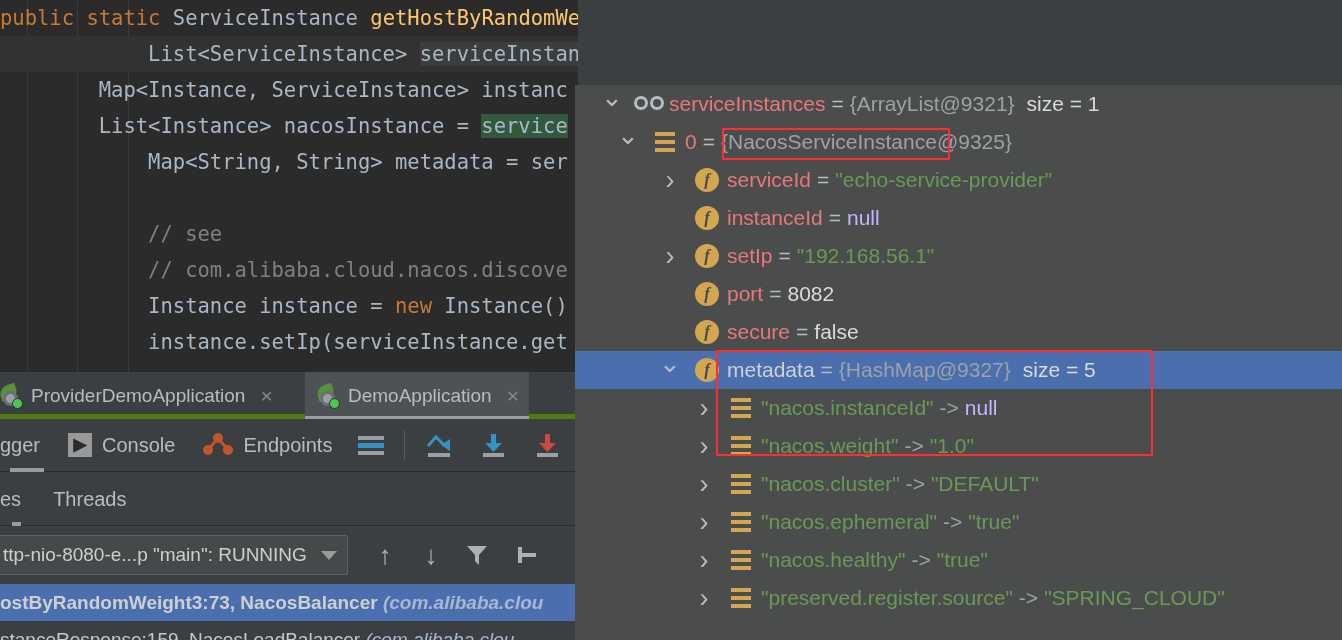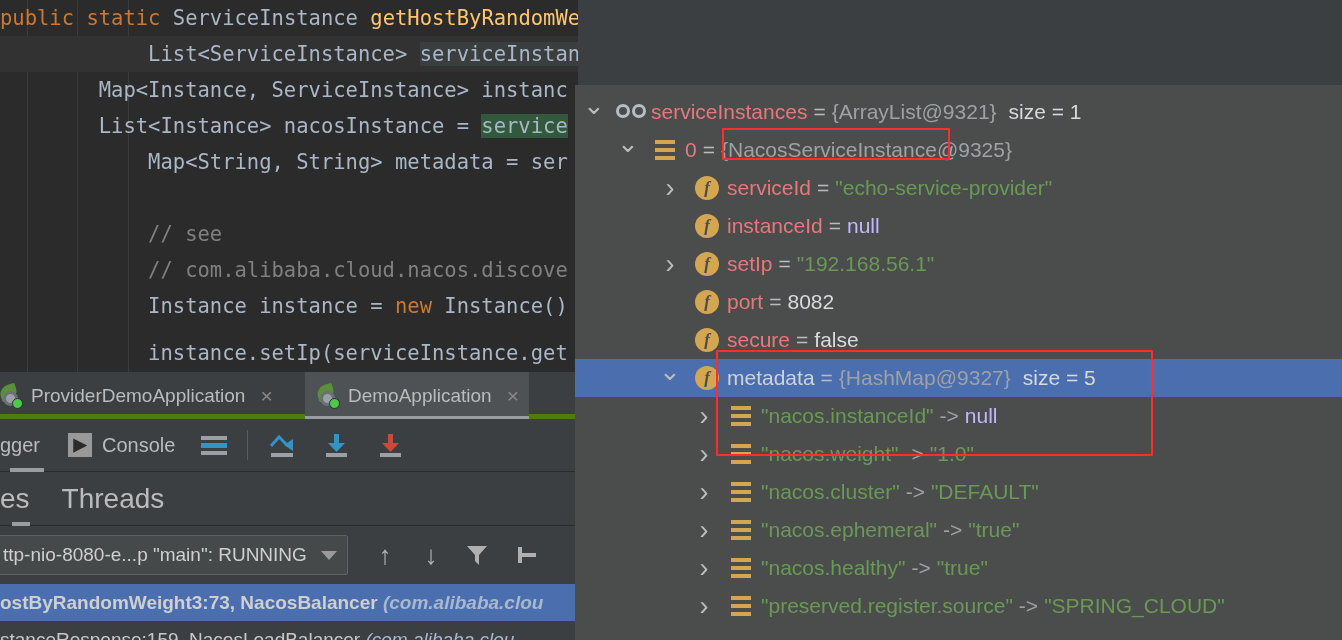--- a/index.html
+++ b/index.html
@@ -82,21 +82,21 @@
   .endpicon i {
     position: absolute; width: 10px; height: 10px; background: #c0562a; border-radius: 50%;
   }
   .vsep { width: 1px; height: 30px; background: #5a5d5f; margin: 0 8px; }
 
   .varbar {
     position: relative; height: 54px; background: #3c3f41;
     display: flex; align-items: center; border-bottom: 1px solid #2b2b2b;
   }
   .varbar-item {
-    padding: 0 20px; height: 54px; line-height: 54px; font-size: 28px;
+    padding: 0 20px; height: 54px; line-height: 54px; font-size: 20px;
     color: #bbbbbb; position: relative;
   }
   .varbar-item.sel::after {
     content: ""; position: absolute; left: 12px; right: 12px; bottom: 0;
     height: 4px; background: #9a9da0;
   }
 
   .threadbar {
     position: relative; height: 58px; display: flex; align-items: center;
     background: #3c3f41; padding-left: 0;
@@ -186,21 +186,21 @@
     <div id="code-lines">
         <div class="code-line" style="top: 0px;"><span class="tok-kw">public </span><span class="tok-kw">static </span><span class="tok-type">ServiceInstance </span><span class="tok-method">getHostByRandomWeight3(</span></div>
         <div class="code-line cur" style="top: 36px;"><span class="tok-type">            List&lt;ServiceInstance&gt; </span><span class="tok-type hl-ident">serviceInstances</span></div>
         <div class="code-line" style="top: 72px;"><span class="tok-type">        Map&lt;Instance, ServiceInstance&gt; instanc</span></div>
         <div class="code-line" style="top: 108px;"><span class="tok-type">        List&lt;Instance&gt; nacosInstance = </span><span class="tok-type hl-search">service</span></div>
         <div class="code-line" style="top: 144px;"><span class="tok-type">            Map&lt;String, String&gt; metadata = ser</span></div>
         <div class="code-line" style="top: 180px;"><span class=""></span></div>
         <div class="code-line" style="top: 216px;"><span class="tok-comment">            // see</span></div>
         <div class="code-line" style="top: 252px;"><span class="tok-comment">            // com.alibaba.cloud.nacos.discove</span></div>
         <div class="code-line" style="top: 288px;"><span class="tok-type">            Instance instance = </span><span class="tok-kw">new </span><span class="tok-type">Instance()</span></div>
-        <div class="code-line" style="top: 335px;"><span class="tok-type">            instance.setIp(serviceInstance.get</span></div>
+        <div class="code-line" style="top: 324px;"><span class="tok-type">            instance.setIp(serviceInstance.get</span></div>
       </div>
   </div>
 
   <div id="bottomleft">
 
     <div class="runtabs">
       <div class="runtab" style="left:-12px">
         <span class="springicon">
           <span class="leaf"></span>
             <span class="body"></span>
@@ -222,20 +222,31 @@
     </div>
 
     <div class="dbgbar">
       <div class="dbgbar-item sel" style="padding-left:0">
         <span>gger</span>
       </div>
       <div class="dbgbar-item">
         <span class="consoleicon">▶</span>
         <span>Console</span>
       </div>
+      <div class="dbgbar-item">
+        <span class="endpicon">
+          <i style="left:0;top:12px"></i>
+            <i style="left:10px;top:0"></i>
+            <i style="left:20px;top:12px"></i>
+          <svg width="30" height="24" style="position:absolute;left:0;top:0">
+            <polyline points="5,17 15,5 25,17" fill="none" stroke="#c0562a" stroke-width="3"></polyline>
+          </svg>
+        </span>
+        <span>Endpoints</span>
+      </div>
       <div class="dbgbar-item" style="padding:0 10px">
         <svg width="30" height="24" viewBox="0 0 30 24">
           <rect x="2" y="3" width="26" height="4" fill="#9aa0a6"></rect>
           <rect x="2" y="10" width="26" height="5" fill="#3592c4"></rect>
           <rect x="2" y="18" width="26" height="4" fill="#9aa0a6"></rect>
         </svg>
       </div>
       <div class="vsep"></div>
       <div class="dbgbar-item" style="padding:0 10px">
         <svg width="34" height="28" viewBox="0 0 34 28">
@@ -300,21 +311,21 @@
       </div>
       <div class="frame-row dim">
         <span>stanceResponse:159, NacosLoadBalancer</span>
         <span class="frame-pkg">(com.alibaba.clou</span>
       </div>
     </div>
   </div>
 
   <div id="popup">
     <div id="tree">
-        <div class="tree-row" style="padding-left: 2px; margin-top: 8px;">
+        <div class="tree-row" style="padding-left: 20px;">
           <span class="chev down"></span>
           <span class="ico">
             <span class="ico-glasses">
               <b></b>
               <b></b>
             </span>
           </span>
           <span><span class="v-name">serviceInstances</span><span class="v-eq">=</span><span class="v-ref">{ArrayList@9321}</span><span class="v-size">size = 1</span></span>
         </div>
         <div class="tree-row" style="padding-left: 36px;">

